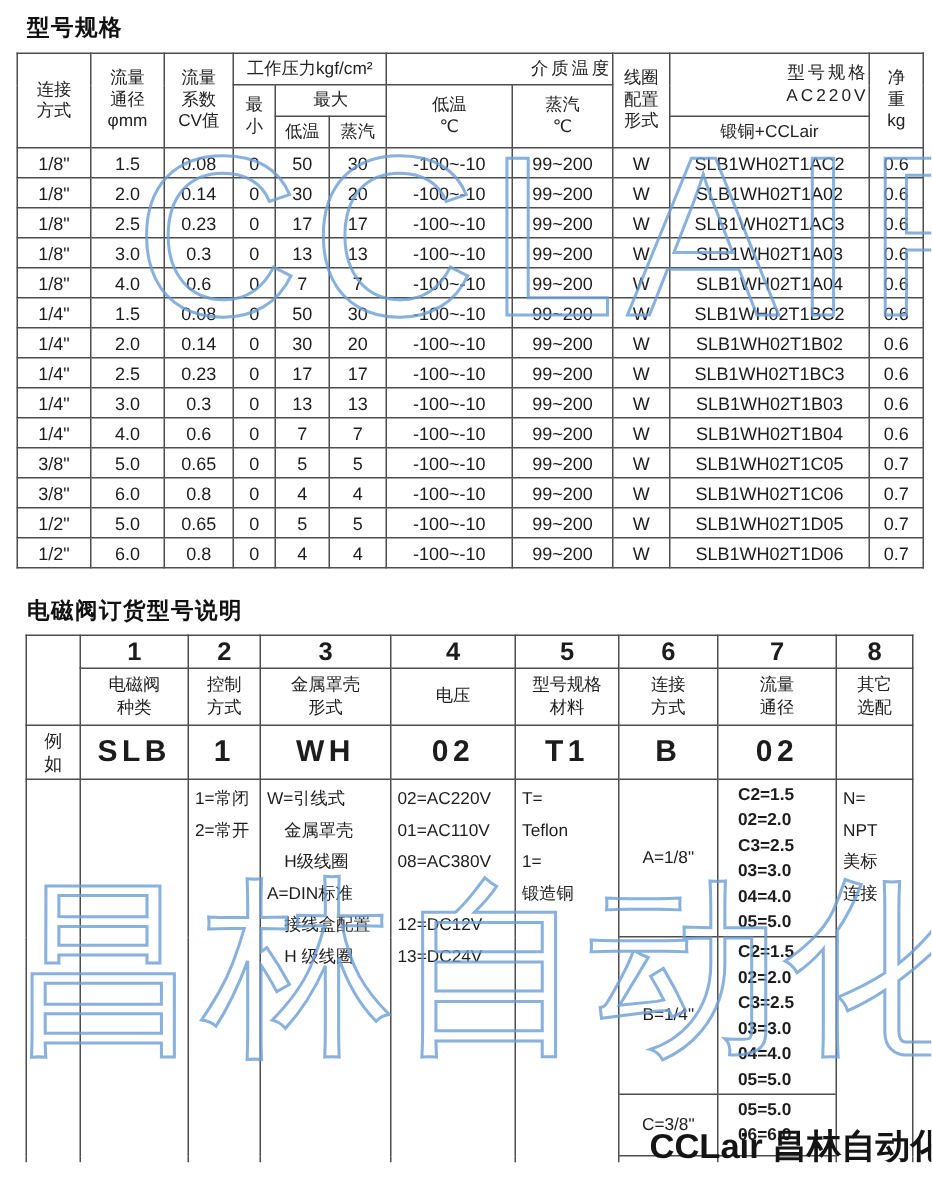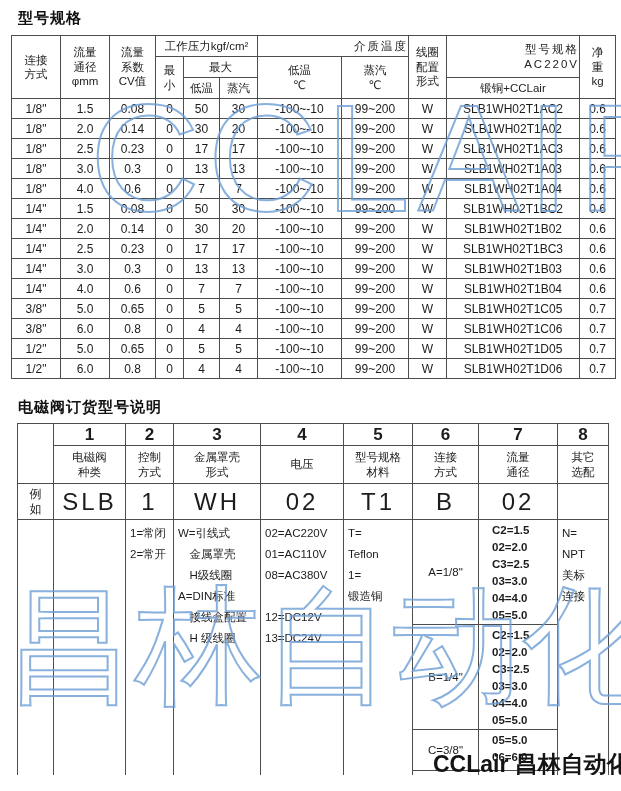--- a/index.html
+++ b/index.html
@@ -41,21 +41,21 @@
   .order .num-row td {
     height: 22px; text-align: center; vertical-align: middle;
     font-weight: bold; font-size: 17px;
   }
   .order .cat-row td {
     height: 38px; text-align: center; vertical-align: middle;
     font-size: 11.5px; white-space: pre-line; line-height: 1.3;
   }
   .order .ex-row td {
     height: 36px; text-align: center; vertical-align: middle;
-    font-weight: normal; font-size: 24px; letter-spacing: 3px;
+    font-weight: bold; font-size: 20px; letter-spacing: 3px;
   }
   .order .ex-row td.ex-label {
     font-weight: normal; font-size: 12px; letter-spacing: 0;
     white-space: pre-line; line-height: 1.25;
   }
   .order td.detail {
     vertical-align: top; text-align: left;
     font-size: 11.5px; line-height: 1.82;
     padding: 3px 2px 0 4px;
     white-space: pre-wrap;

